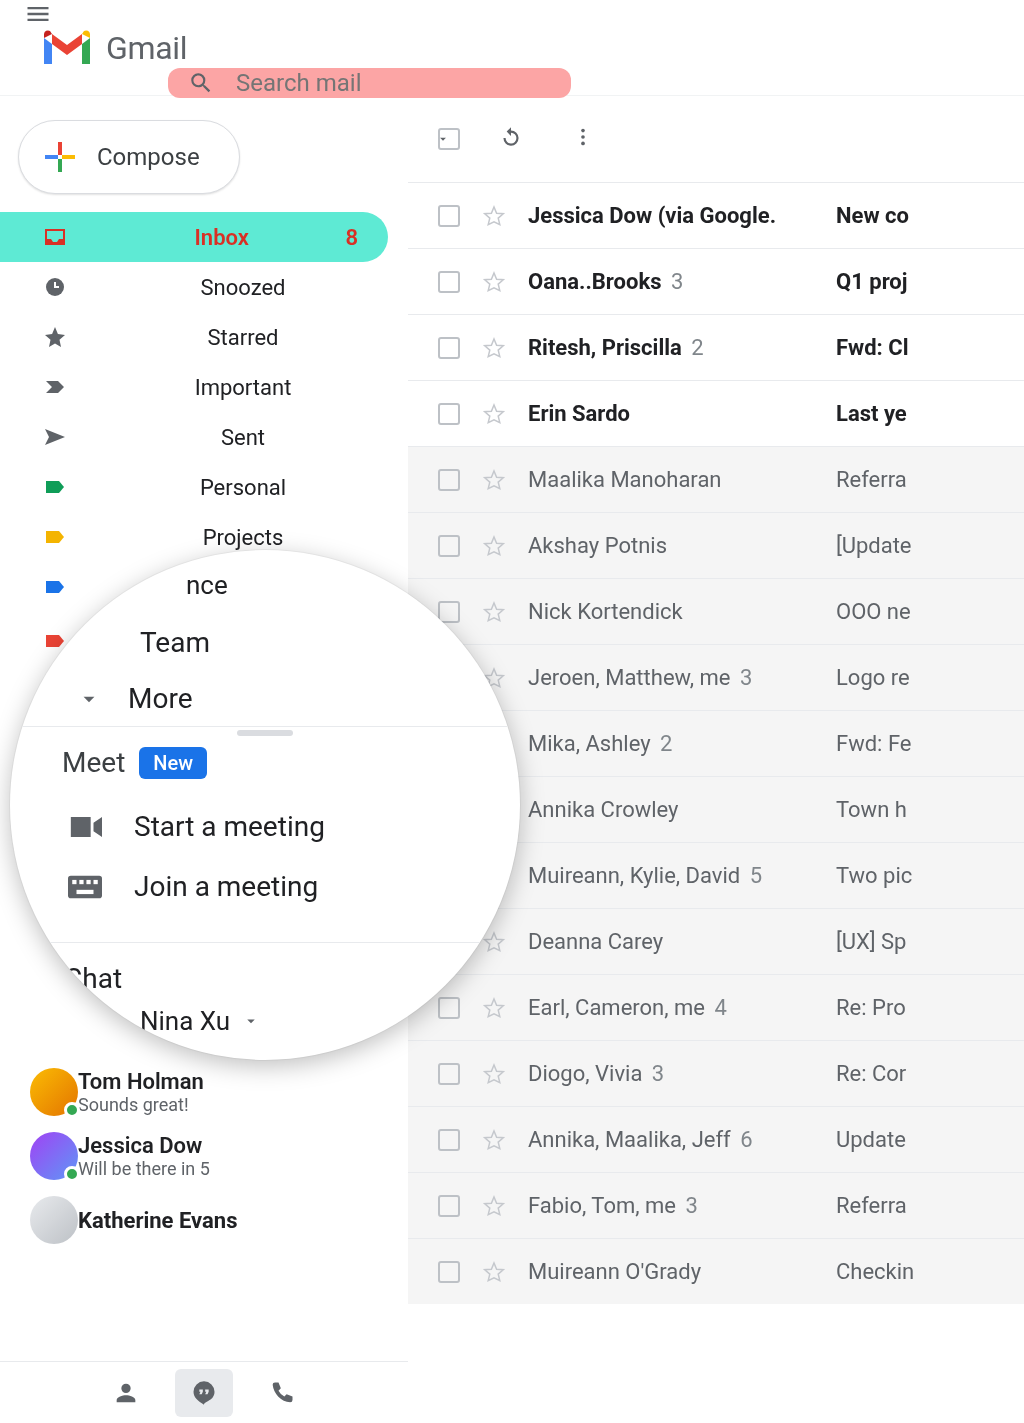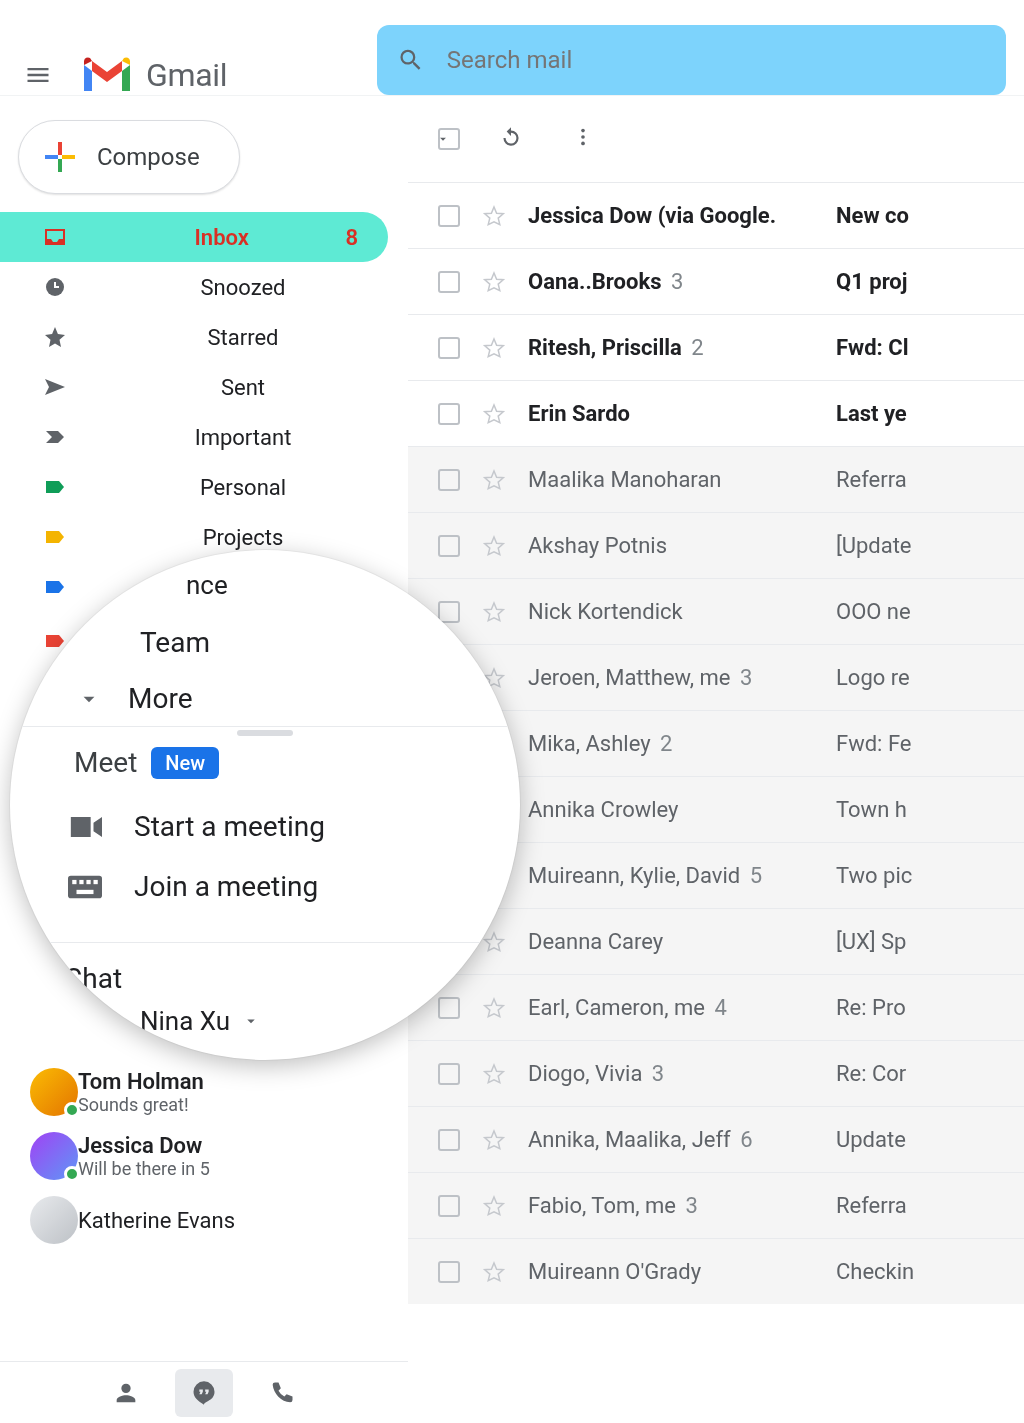--- a/index.html
+++ b/index.html
@@ -1,25 +1,25 @@
 <!DOCTYPE html>
 <html><head>
 <meta charset="utf-8">
 <style>
   * { box-sizing: border-box; margin: 0; padding: 0; font-family: 'Google Sans', Roboto, Arial, sans-serif; }
   body { background: #fff; color: #202124; width: 1024px; height: 1423px; overflow: hidden; position: relative; }
 
   
-  .header { display: flex; align-items: flex-end; height: 96px; padding: 0 18px; border-bottom: 1px solid #f1f3f4; }
+  .header { display: flex; align-items: flex-start; height: 96px; padding: 0 18px; border-bottom: 1px solid #f1f3f4; flex-direction: column; }
   .menu-icon { width: 40px; height: 40px; display:flex; align-items:center; justify-content:center; cursor:pointer; }
   .menu-icon svg { width: 28px; height: 28px; fill: #5f6368; }
   .logo { display:flex; align-items:center; margin-left: 22px; }
   .logo-m { width: 54px; height: 40px; }
   .logo-text { font-size: 32px; color: #5f6368; margin-left: 12px; letter-spacing: -0.3px; }
-  .search { flex: 1; margin-left: 150px; background: #7dd3fc; border-radius: 12px; height: 70px; display:flex; align-items:center; padding: 0 20px; }
+  .search { flex: 1; margin-left: 150px; background: #fca5a5; border-radius: 12px; height: 70px; display:flex; align-items:center; padding: 0 20px; }
   .search svg { width: 30px; height: 30px; fill: #5f6368; }
   .search input { border:none; background:transparent; font-size: 24px; color:#5f6368; margin-left: 22px; width: 100%; outline: none; }
 
   
   .sidebar { position:absolute; top:96px; left:0; width: 408px; text-align: center; }
   .compose { margin: 24px 0 18px 18px; background:#fff; border:1px solid #dadce0; border-radius: 40px; height: 74px; width: 222px; display:flex; align-items:center; padding-left: 24px; cursor:pointer; box-shadow: 0 1px 2px rgba(0,0,0,.12); }
   .compose-plus { width: 34px; height: 34px; margin-right: 20px; }
   .compose-label { font-size: 24px; color:#3c4043; }
   .nav-item { height: 50px; display:flex; align-items:center; padding-left: 42px; cursor:pointer; font-size: 22px; color:#202124; border-radius: 0 25px 25px 0; margin-right: 20px; }
   .nav-item.active { background:#5eead4; color:#d93025; font-weight: 600; }
@@ -50,21 +50,21 @@
   
   .magnifier { position:absolute; left: 10px; top: 550px; width: 510px; height: 510px; border-radius: 50%; background:#fff; box-shadow: 0 6px 24px rgba(0,0,0,.25), 0 0 0 1px rgba(0,0,0,.04); overflow:hidden; }
   .mag-inner { position:absolute; inset:0; padding: 10px 0 0 0; }
   .mag-frag { font-size: 26px; color:#202124; }
   .mag-top { position:absolute; top:20px; left: 176px; }
   .mag-team { position:absolute; top:76px; left: 130px; font-size: 28px; }
   .mag-more-row { position:absolute; top:132px; left: 66px; display:flex; align-items:center; gap: 26px; font-size: 28px; }
   .mag-more-row svg { width:26px; height:26px; fill:#5f6368; }
   .mag-sep { position:absolute; top:176px; left:0; right:0; height:1px; background:#e8eaed; }
   .mag-handle { position:absolute; top:180px; left:50%; transform:translateX(-50%); width:56px; height:6px; border-radius:3px; background:#dadce0; }
-  .mag-meet-head { position:absolute; top:196px; left: 64px; display:flex; align-items:center; gap:14px; }
+  .mag-meet-head { position:absolute; top:196px; left: 52px; display:flex; align-items:center; gap:14px; }
   .mag-meet-head .mh-label { font-size: 28px; color:#3c4043; }
   .mag-meet-head .mh-badge { background:#1a73e8; color:#fff; font-size:20px; padding:4px 14px; border-radius:6px; font-weight:500; }
   .mag-item { position:absolute; left: 58px; display:flex; align-items:center; gap: 32px; font-size: 28px; cursor:pointer; }
   .mag-item svg { width:34px; height:28px; fill:#5f6368; }
   .mag-start { top: 260px; }
   .mag-join { top: 320px; }
   .mag-sep2 { position:absolute; top:392px; left:0; right:0; height:1px; background:#e8eaed; }
   .mag-chat-head { position:absolute; top:412px; left:54px; font-size: 28px; }
   .mag-chat-row { position:absolute; top:456px; left: 130px; display:flex; align-items:center; gap:12px; font-size: 26px; }
   .mag-chat-row svg { width:18px; height:18px; fill:#5f6368; }
@@ -148,32 +148,32 @@
     <span class="ni-icon">
         <svg viewBox="0 0 24 24" fill="#5f6368">
           <path d="M12 2l2.9 6.9L22 10l-5.5 4.8L18 22l-6-3.6L6 22l1.5-7.2L2 10l7.1-1.1z"></path>
         </svg>
       </span>
     <span class="ni-label">Starred</span>
   </div>
   <div class="nav-item">
     <span class="ni-icon">
         <svg viewBox="0 0 24 24" fill="#5f6368">
+          <path d="M3 6h12l6 6-6 6H3l6-6z"></path>
+        </svg>
+      </span>
+    <span class="ni-label">Important</span>
+  </div>
+  <div class="nav-item">
+    <span class="ni-icon">
+        <svg viewBox="0 0 24 24" fill="#5f6368">
           <path d="M2 4l20 8-20 8 4-8z"></path>
         </svg>
       </span>
     <span class="ni-label">Sent</span>
-  </div>
-  <div class="nav-item">
-    <span class="ni-icon">
-        <svg viewBox="0 0 24 24" fill="#5f6368">
-          <path d="M3 6h12l6 6-6 6H3l6-6z"></path>
-        </svg>
-      </span>
-    <span class="ni-label">Important</span>
   </div>
   <div class="nav-item">
     <span class="ni-icon">
         <svg viewBox="0 0 24 24" fill="#0f9d58">
           <path d="M3 6h13l5 6-5 6H3z"></path>
         </svg>
       </span>
     <span class="ni-label">Personal</span>
   </div>
   <div class="nav-item">
@@ -216,21 +216,21 @@
         <div class="presence"></div>
       </div>
     <div class="chat-col">
       <div class="name">Jessica Dow</div>
       <div class="snippet">Will be there in 5</div>
     </div>
   </div>
   <div class="chat-row">
     <div class="chat-av" style="background:linear-gradient(135deg,#e8eaed,#bdc1c6);"></div>
     <div class="chat-col">
-      <div class="name" style="font-weight:400;">Katherine Evans</div>
+      <div class="name" style="font-weight:700;">Katherine Evans</div>
     </div>
   </div>
 </div>
 
 <div class="bottom-bar">
   <div class="bb-btn">
       <svg viewBox="0 0 24 24">
         <path d="M12 12a4 4 0 100-8 4 4 0 000 8zm0 2c-3 0-8 1.5-8 4v2h16v-2c0-2.5-5-4-8-4z"></path>
       </svg>
     </div>

